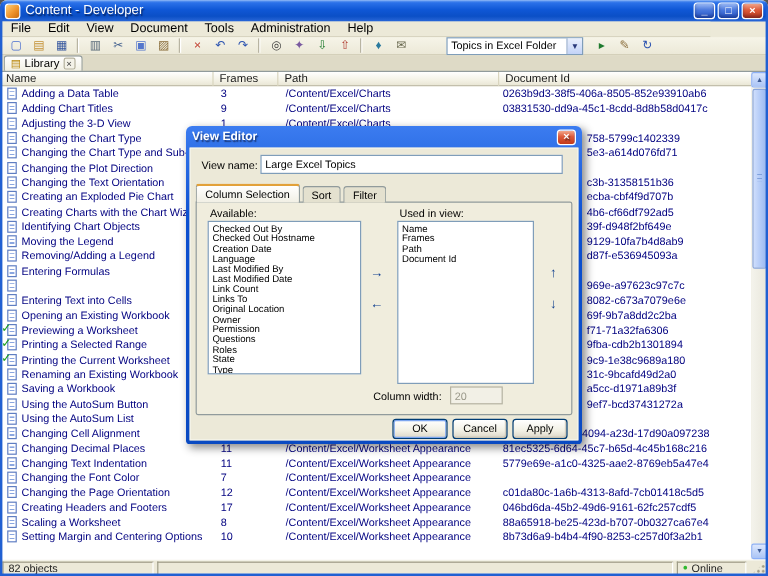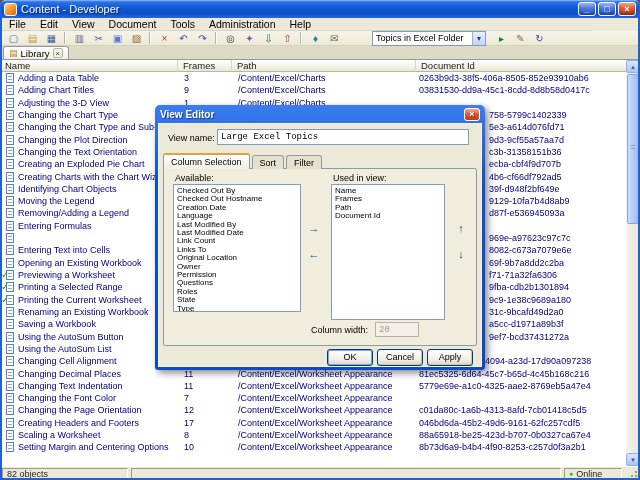--- a/index.html
+++ b/index.html
@@ -100,21 +100,21 @@
   .dialog{position:absolute;left:155px;top:105px;width:330px;height:265px;z-index:50;
        background:linear-gradient(180deg,#3c7cf0,#0b4fd0 30%,#0a4ac2);border-radius:5px 5px 3px 3px;
        padding:0 3px 3px;box-shadow:3px 3px 7px rgba(0,0,0,.45)}
   .dialog-title{height:18px;display:flex;align-items:center;color:#fff;font-size:10px;font-weight:bold;
        text-shadow:1px 1px 1px rgba(0,0,20,.5);padding:0 2px}
   .dialog-title .ttl{flex:1}
   .dbtn-close{width:16px;height:13px;border:1px solid #fff;border-radius:3px;color:#fff;font-size:9px;line-height:11px;
        text-align:center;font-weight:bold;background:linear-gradient(180deg,#f3a98e,#dd5a3a 45%,#c23a1a);cursor:pointer}
   .dialog-body{position:relative;width:324px;height:244px;background:#ece9d8;border:1px solid #f6f4ea;overflow:hidden}
   .dlabel{position:absolute;font-size:9px;color:#000}
-  .xp-input{position:absolute;border:1px solid #7f9db9;font-family:Liberation Mono, monospace;font-size:9px;
+  .xp-input{position:absolute;border:1px solid #7f9db9;font-family:Liberation Sans, sans-serif;font-size:9px;
        padding:1px 3px;background:#fff;color:#000;height:16px}
   .xp-input:disabled{background:#f2f0e6;color:#9a988a;border-color:#b5b2a1}
   .dtabs{position:absolute;left:4px;top:29px;height:16px;display:flex;align-items:flex-end;z-index:3}
   .dtab{height:14px;line-height:14px;padding:0 7px;font-size:9px;border:1px solid #919b9c;border-bottom:none;
        border-radius:3px 3px 0 0;background:#e4e1cf;margin-right:2px;cursor:pointer;color:#000}
   .dtab.active{height:16px;background:linear-gradient(#fff,#f1efe4);border-top:2px solid #e2a13a}
   .tabpage{position:absolute;left:4px;top:44px;width:314px;height:178px;background:#f0eddd;
        border:1px solid #919b9c;border-radius:0 2px 2px 2px}
   .dlist{position:absolute;background:#fff;border:1px solid #7f9db9;font-size:8px;line-height:8.4px;
        padding:2px 3px;overflow:hidden;color:#000;cursor:default}
@@ -299,21 +299,20 @@
         <span class="cell c-path"></span>
         <span class="cell c-docid id-partial">5e3-a614d076fd71</span>
       </div>
 
       <div class="row">
 
         <span class="doc-icon"></span>
         <span class="cell c-name">Changing the Plot Direction</span>
         <span class="cell c-frames"></span>
         <span class="cell c-path"></span>
-        <span class="cell c-docid id-partial">9d3-9cf55a57aa7d</span>
       </div>
 
       <div class="row">
 
         <span class="doc-icon"></span>
         <span class="cell c-name">Changing the Text Orientation</span>
         <span class="cell c-frames"></span>
         <span class="cell c-path"></span>
         <span class="cell c-docid id-partial">c3b-31358151b36</span>
       </div>

